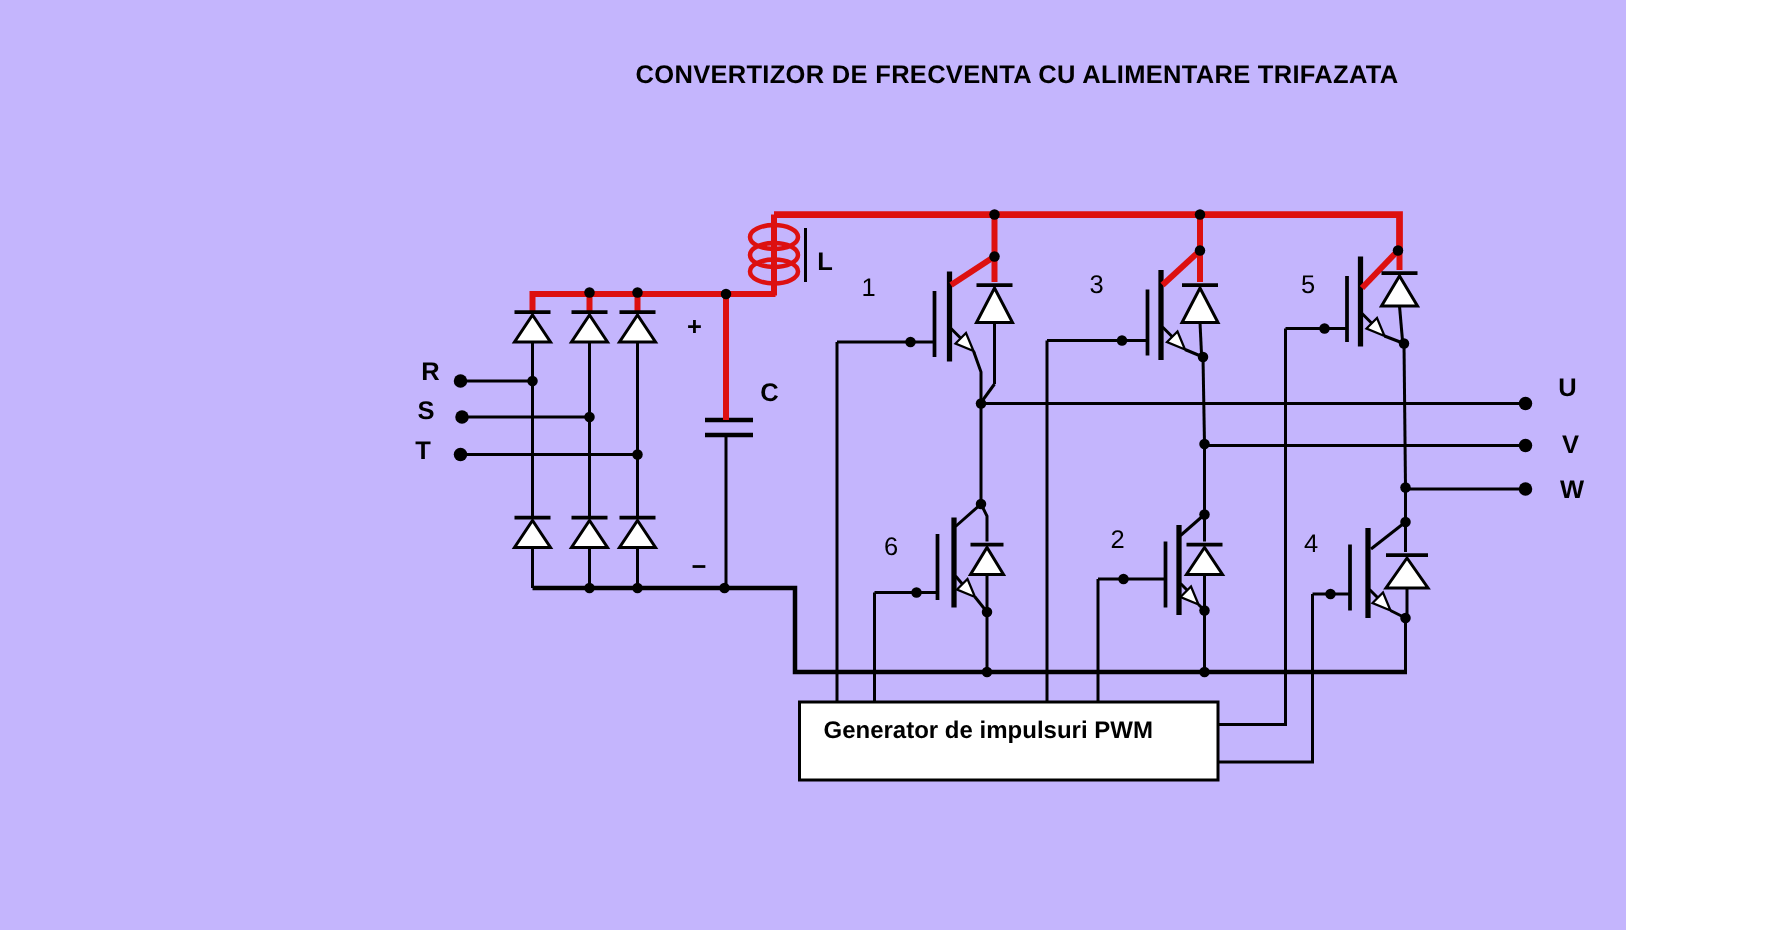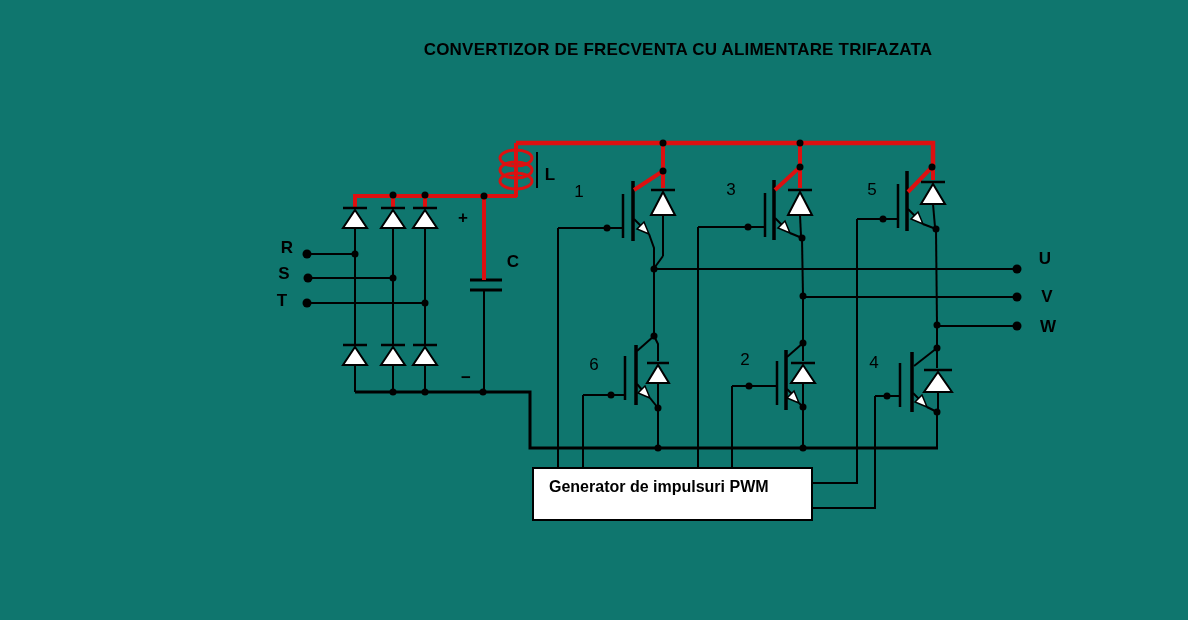--- a/index.html
+++ b/index.html
@@ -1,16 +1,16 @@
 <!DOCTYPE html>
 <html><head>
 <meta charset="utf-8">
 <style>
   html,body{margin:0;padding:0;background:#ffffff;}
-  .stage{position:relative;width:1188px;height:620px;background:#0f766e;overflow:hidden;}
+  .stage{position:relative;width:1084px;height:620px;background:#c4b5fd;overflow:hidden;}
   svg{position:absolute;left:0;top:0;}
   text{font-family:"Liberation Sans","DejaVu Sans",sans-serif;fill:#000000;}
   .lbl{font-size:17px;font-weight:bold;}
   .num{font-size:17px;font-weight:normal;}
   .title{font-size:17px;font-weight:bold;letter-spacing:.2px;}
   .pwm{font-size:16px;font-weight:bold;}
 </style>
 </head>
 <body>
 

